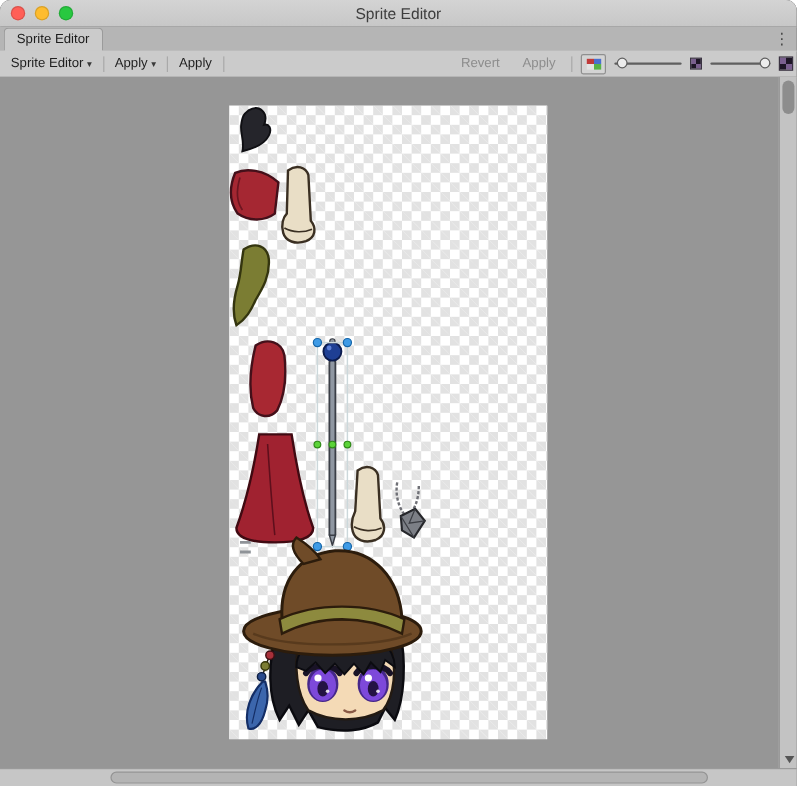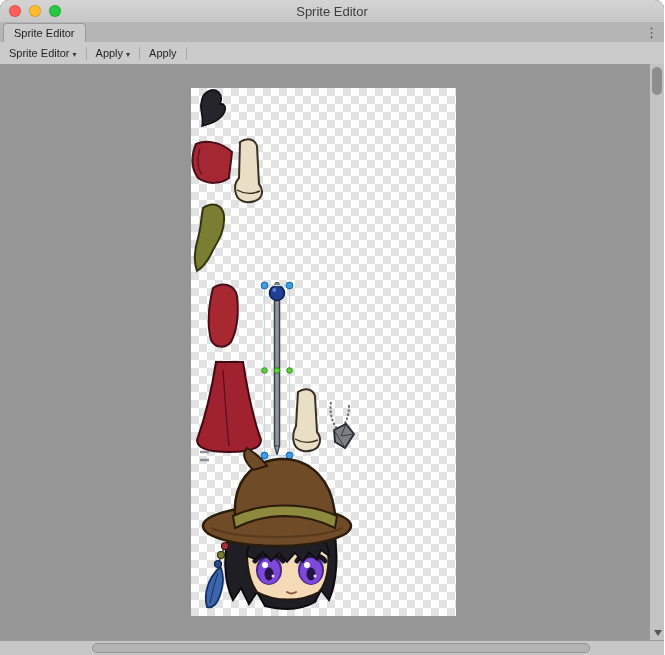--- a/index.html
+++ b/index.html
@@ -93,20 +93,38 @@
     <div class="sep"></div>
     <div class="tbtn">
       <span>Apply</span><span class="caret">▾</span>
     </div>
     <div class="sep"></div>
     <div class="tbtn">
       <span>Apply</span>
     </div>
     <div class="sep"></div>
 
+    <div class="rgrp">
+      <div class="tbtn disabled">Revert</div>
+      <div class="tbtn disabled">Apply</div>
+      <div class="sep"></div>
+      <div class="colorbtn">
+        <div class="rgbswatch"></div>
+      </div>
+      <div class="slider s1">
+        <div class="track"></div>
+        <div class="knob" style="left:2px"></div>
+      </div>
+      <div class="alphaswatch aw-s"></div>
+      <div class="slider s2">
+        <div class="track"></div>
+        <div class="knob" style="left:41px"></div>
+      </div>
+      <div class="alphaswatch aw-b"></div>
+    </div>
   </div>
 
   <div class="canvas">
     <div class="sheet">
       <svg width="265" height="528" viewBox="0 0 265 528">
 
         <g>
           <path d="M16,4 C26,-2 33,7 29,16 C33,15 36,19 33,25 C29,33 20,36 11,38 C13,30 9,23 10,16 C11,9 12,7 16,4 Z" fill="#25252b" stroke="#0f0f13" stroke-width="1.6"></path>
         </g>
 

